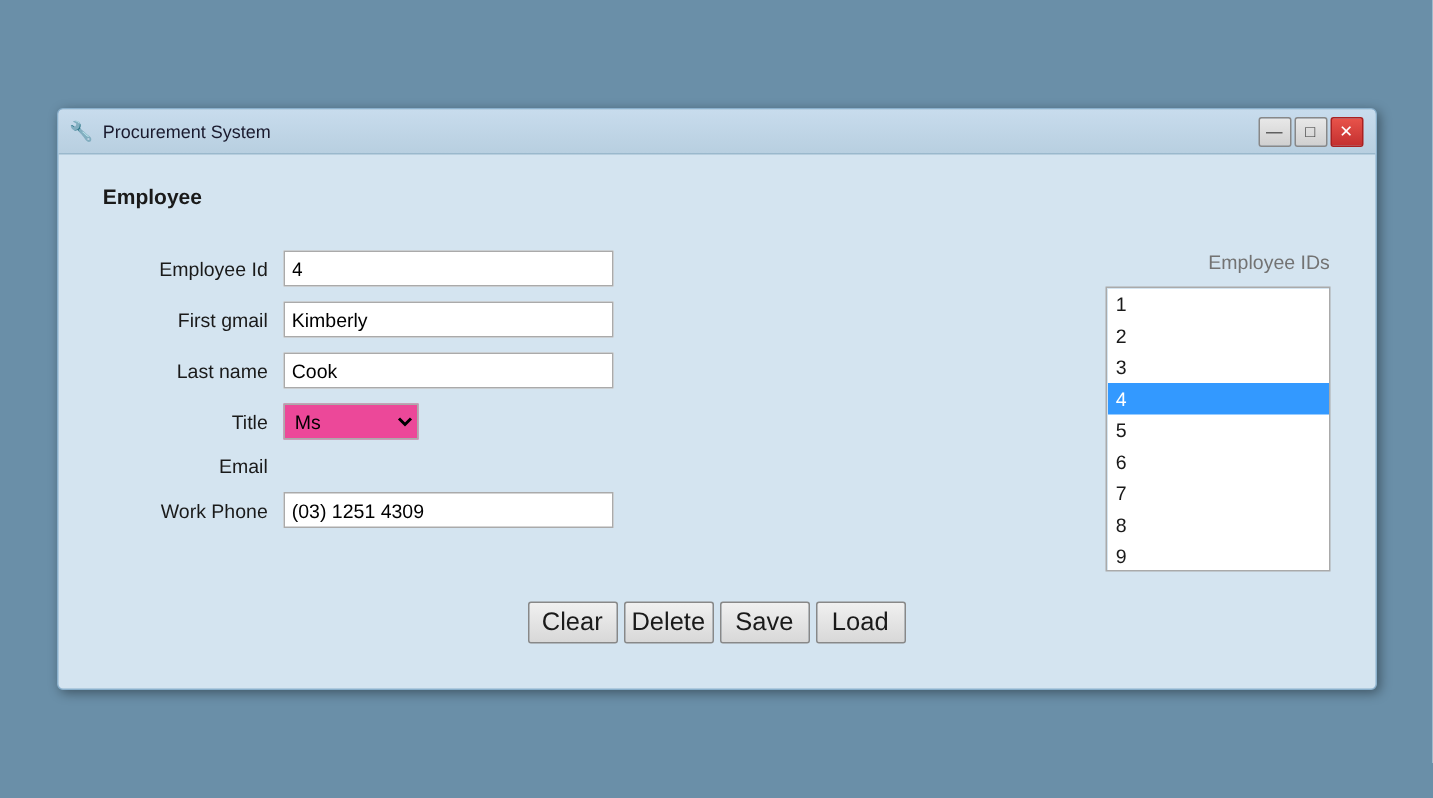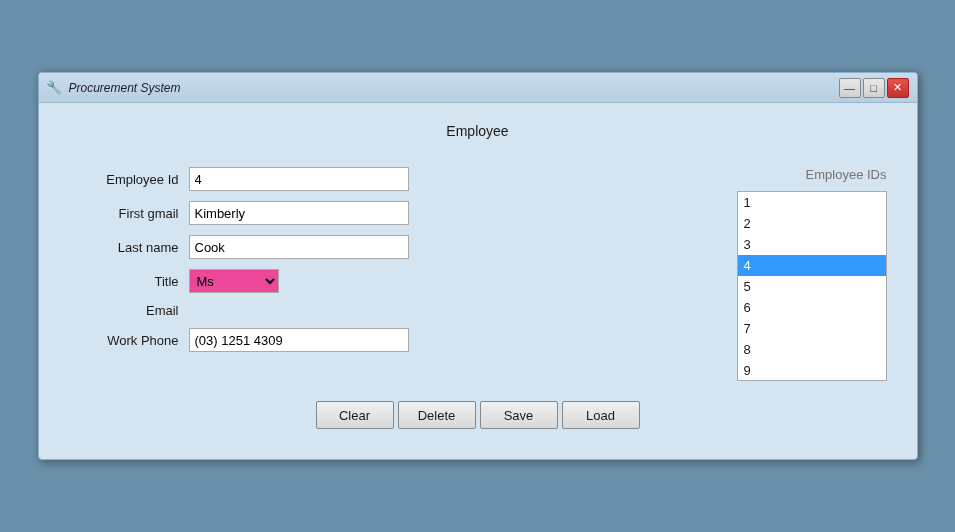--- a/index.html
+++ b/index.html
@@ -49,21 +49,20 @@
       width: 16px;
       height: 16px;
       display: flex;
       align-items: center;
       justify-content: center;
     }
 
     .titlebar-title {
       font-size: 12px;
       color: #1a1a2e;
-      font-style: italic;
     }
 
     .titlebar-buttons {
       display: flex;
       gap: 2px;
     }
 
     .tb-btn {
       width: 22px;
       height: 20px;
@@ -82,23 +81,22 @@
       background: linear-gradient(to bottom, #e8534a, #c43030);
       color: white;
       border-color: #aa2020;
     }
 
     .content {
       padding: 20px 30px 30px 30px;
     }
 
     .form-title {
-      text-align: center;
       font-size: 14px;
-      font-weight: normal;
+      font-weight: bold;
       margin-bottom: 28px;
       color: #1a1a1a;
     }
 
     .form-area {
       display: flex;
       align-items: flex-start;
     }
 
     .form-fields {
@@ -174,27 +172,27 @@
     }
 
     .buttons-row {
       display: flex;
       justify-content: center;
       gap: 4px;
       margin-top: 20px;
     }
 
     .action-btn {
-      width: 78px;
+      width: 60px;
       height: 28px;
       border: 1px solid #888;
       border-radius: 2px;
       background: linear-gradient(to bottom, #f0f0f0, #d8d8d8);
       cursor: pointer;
-      font-size: 13px;
+      font-size: 17px;
       color: #1a1a1a;
       display: flex;
       align-items: center;
       justify-content: center;
     }
   </style>
 </head>
 <body>
 
 <div class="window">

